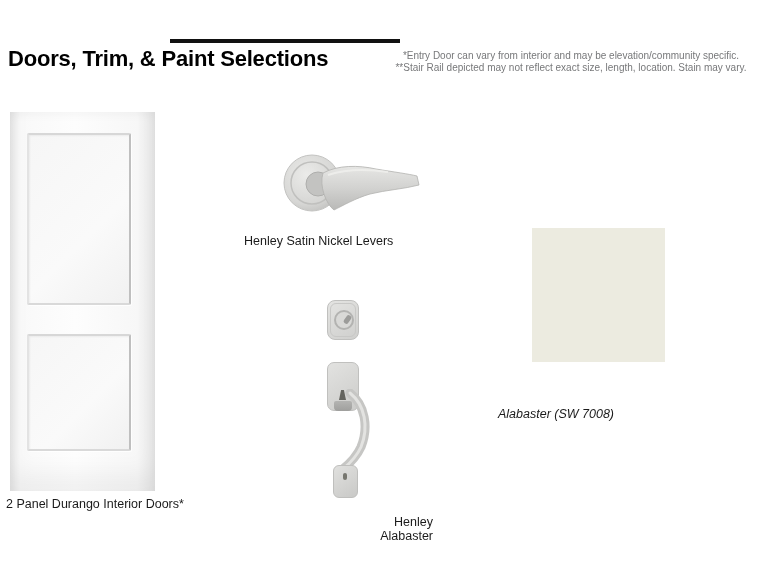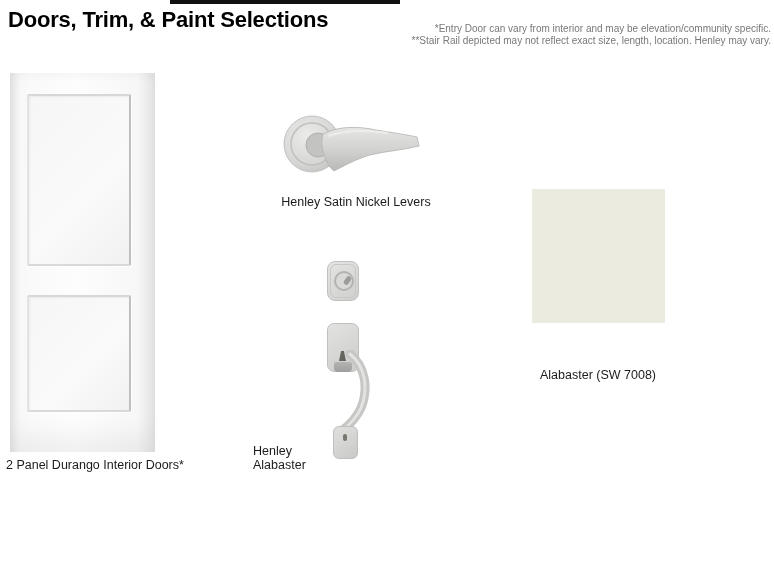--- a/index.html
+++ b/index.html
@@ -2,34 +2,35 @@
 <html><head>
 <meta charset="utf-8">
 <style>
   html,body{margin:0;padding:0;background:#ffffff;}
   .page{
     position:relative;
     width:774px;height:520px;
     background:#ffffff;
     font-family:"Liberation Sans", sans-serif;
     overflow:hidden;
+    margin-top:39px;
   }
   .abs{position:absolute;}
 
   
   .top-bar{left:170px;top:0;width:230px;height:4px;background:#111111;}
   .page-title{
     left:8px;top:7px;
     font-size:22px;font-weight:bold;color:#000000;
     letter-spacing:-0.2px;white-space:nowrap;
   }
   .disclaimer{
-    right:3px;top:23px;width:400px;
+    right:3px;top:11px;width:400px;
     font-size:10px;color:#77787a;line-height:11.5px;
-    text-align:right;
+    text-align:center;
   }
 
   
   .door{
     left:10px;top:73px;width:145px;height:379px;
     background:linear-gradient(to right,#e9e9e9 0%,#f9f9f9 7%,#fdfdfd 45%,#f7f7f7 88%,#e7e7e7 100%);
     box-shadow:inset 0 -18px 22px rgba(0,0,0,0.05), inset 0 4px 8px rgba(0,0,0,0.03);
   }
   .door-panel{
     position:absolute;left:17px;width:100px;
@@ -42,23 +43,23 @@
     border-radius:2px;
   }
   .door-panel.upper{top:21px;height:168px;}
   .door-panel.lower{top:222px;height:113px;}
 
   
   .caption{
     font-size:12.5px;color:#1b1b1b;line-height:14px;
   }
   .door-caption{left:6px;top:458px;}
-  .lever-caption{left:256px;top:195px;width:200px;text-align:center;}
-  .entry-caption{left:253px;top:444px;width:180px;text-align:left;}
-  .paint-caption{left:498px;top:368px;width:200px;text-align:center;}
+  .lever-caption{left:244px;top:195px;width:200px;}
+  .entry-caption{left:253px;top:476px;width:180px;text-align:right;}
+  .paint-caption{left:498px;top:368px;width:200px;text-align:left;font-style:italic;}
 
   
   .lever-svg{left:268px;top:103px;}
   .grip-svg{left:315px;top:350px;}
 
   
   .deadbolt{
     left:327px;top:261px;width:30px;height:38px;
     background:linear-gradient(145deg,#e4e4e2,#cfcfcd);
     border:1px solid #c0c0be;border-radius:8px;
@@ -119,21 +120,21 @@
 <body>
 
 <div class="page">
 
   <div class="abs top-bar"></div>
 
   <div class="abs page-title">Doors, Trim, &amp; Paint Selections</div>
 
   <div class="abs disclaimer">
     <div>*Entry Door can vary from interior and may be elevation/community specific.</div>
-    <div>**Stair Rail depicted may not reflect exact size, length, location. Henley may vary.</div>
+    <div>**Stair Rail depicted may not reflect exact size, length, location. Stain may vary.</div>
   </div>
 
   <div class="abs door">
     <div class="door-panel upper"></div>
     <div class="door-panel lower"></div>
   </div>
   <div class="abs caption door-caption">2 Panel Durango Interior Doors*</div>
 
   <svg class="abs lever-svg" width="164" height="88" viewBox="0 0 164 88">
     <defs>

